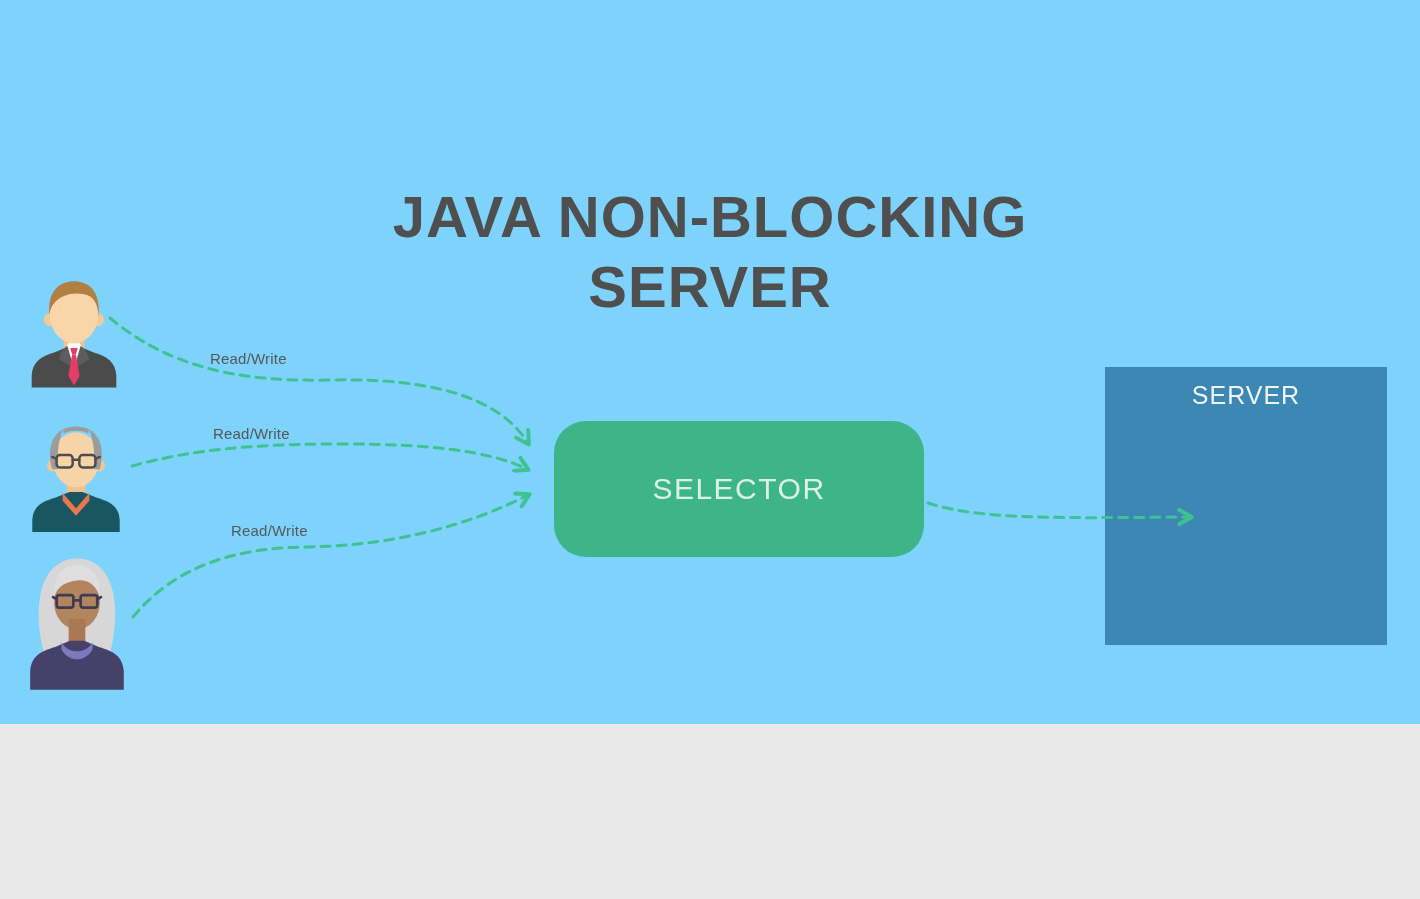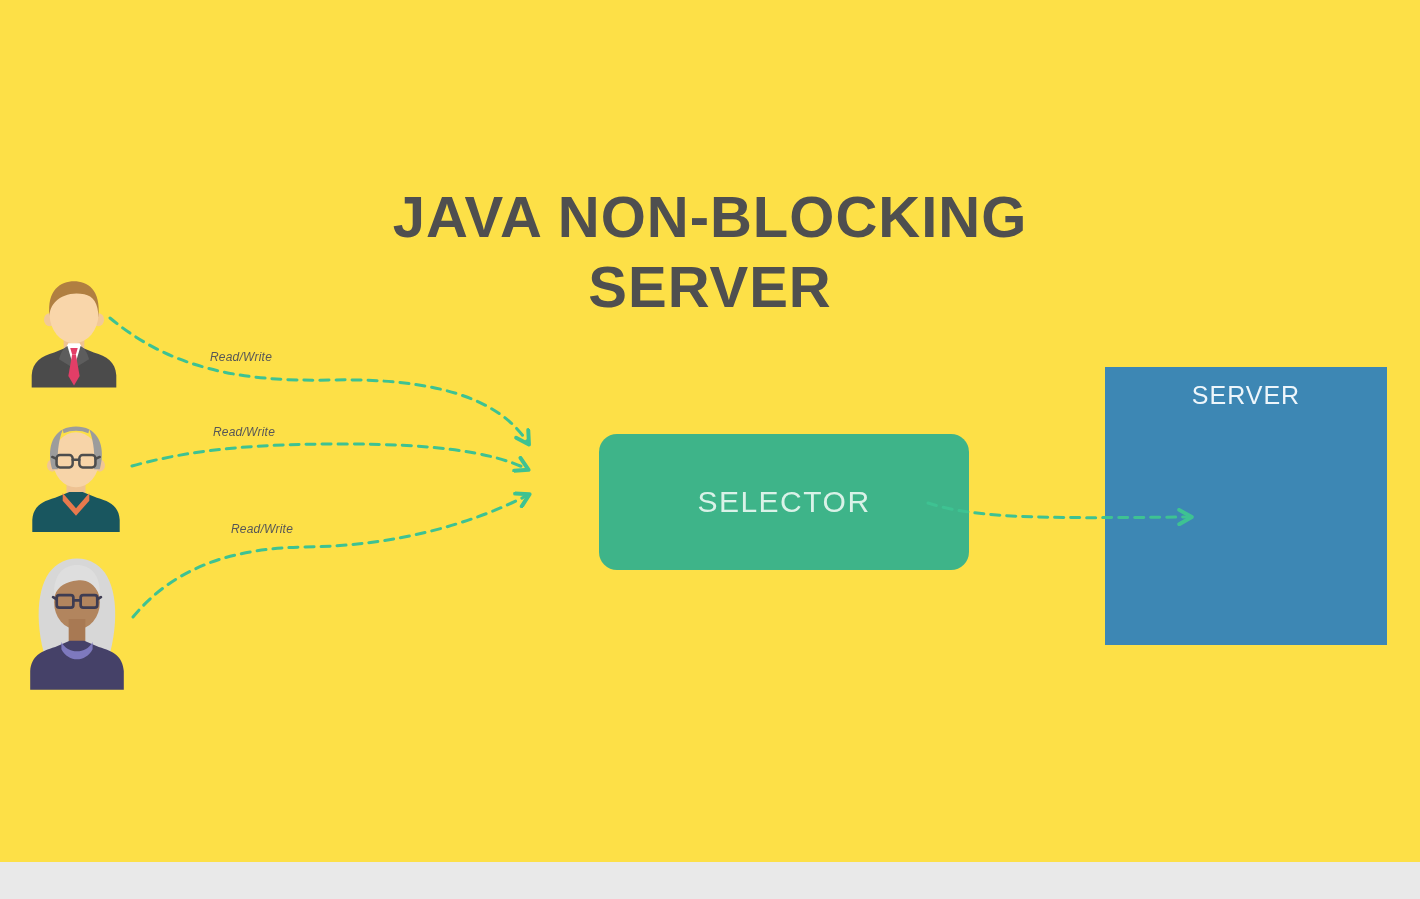--- a/index.html
+++ b/index.html
@@ -2,59 +2,57 @@
 <html><head>
 <meta charset="utf-8">
 <style>
   * { margin: 0; padding: 0; box-sizing: border-box; }
   html, body { background: #e9e9e9; }
   body { font-family: "Liberation Sans", sans-serif; }
 
   .canvas {
     position: relative;
     width: 1420px;
-    height: 862px;
-    background: #fde047;
+    height: 724px;
+    background: #7dd3fc;
     overflow: hidden;
   }
 
   .title {
     position: absolute;
     left: 0; right: 0;
     top: 182px;
     text-align: center;
     font-size: 58px;
     line-height: 70px;
     font-weight: 600;
     letter-spacing: 1px;
     color: #4f4f4f;
   }
 
   .avatar { position: absolute; }
 
   .edge-label {
     position: absolute;
-    font-size: 12px;
+    font-size: 15px;
     color: #575757;
     letter-spacing: 0.2px;
     white-space: nowrap;
-    font-style: italic;
   }
 
   .selector-box {
     position: absolute;
-    left: 554px; top: 434px;
+    left: 554px; top: 421px;
     width: 370px; height: 136px;
     background: #3eb489;
-    border-radius: 18px;
+    border-radius: 32px;
     display: flex;
     align-items: center;
     justify-content: center;
     z-index: 2;
-    margin-left: 45px;
   }
   .selector-box span {
     color: #daf2e8;
     font-size: 30px;
     letter-spacing: 1.5px;
     font-weight: 400;
   }
 
   .server-box {
     position: absolute;

